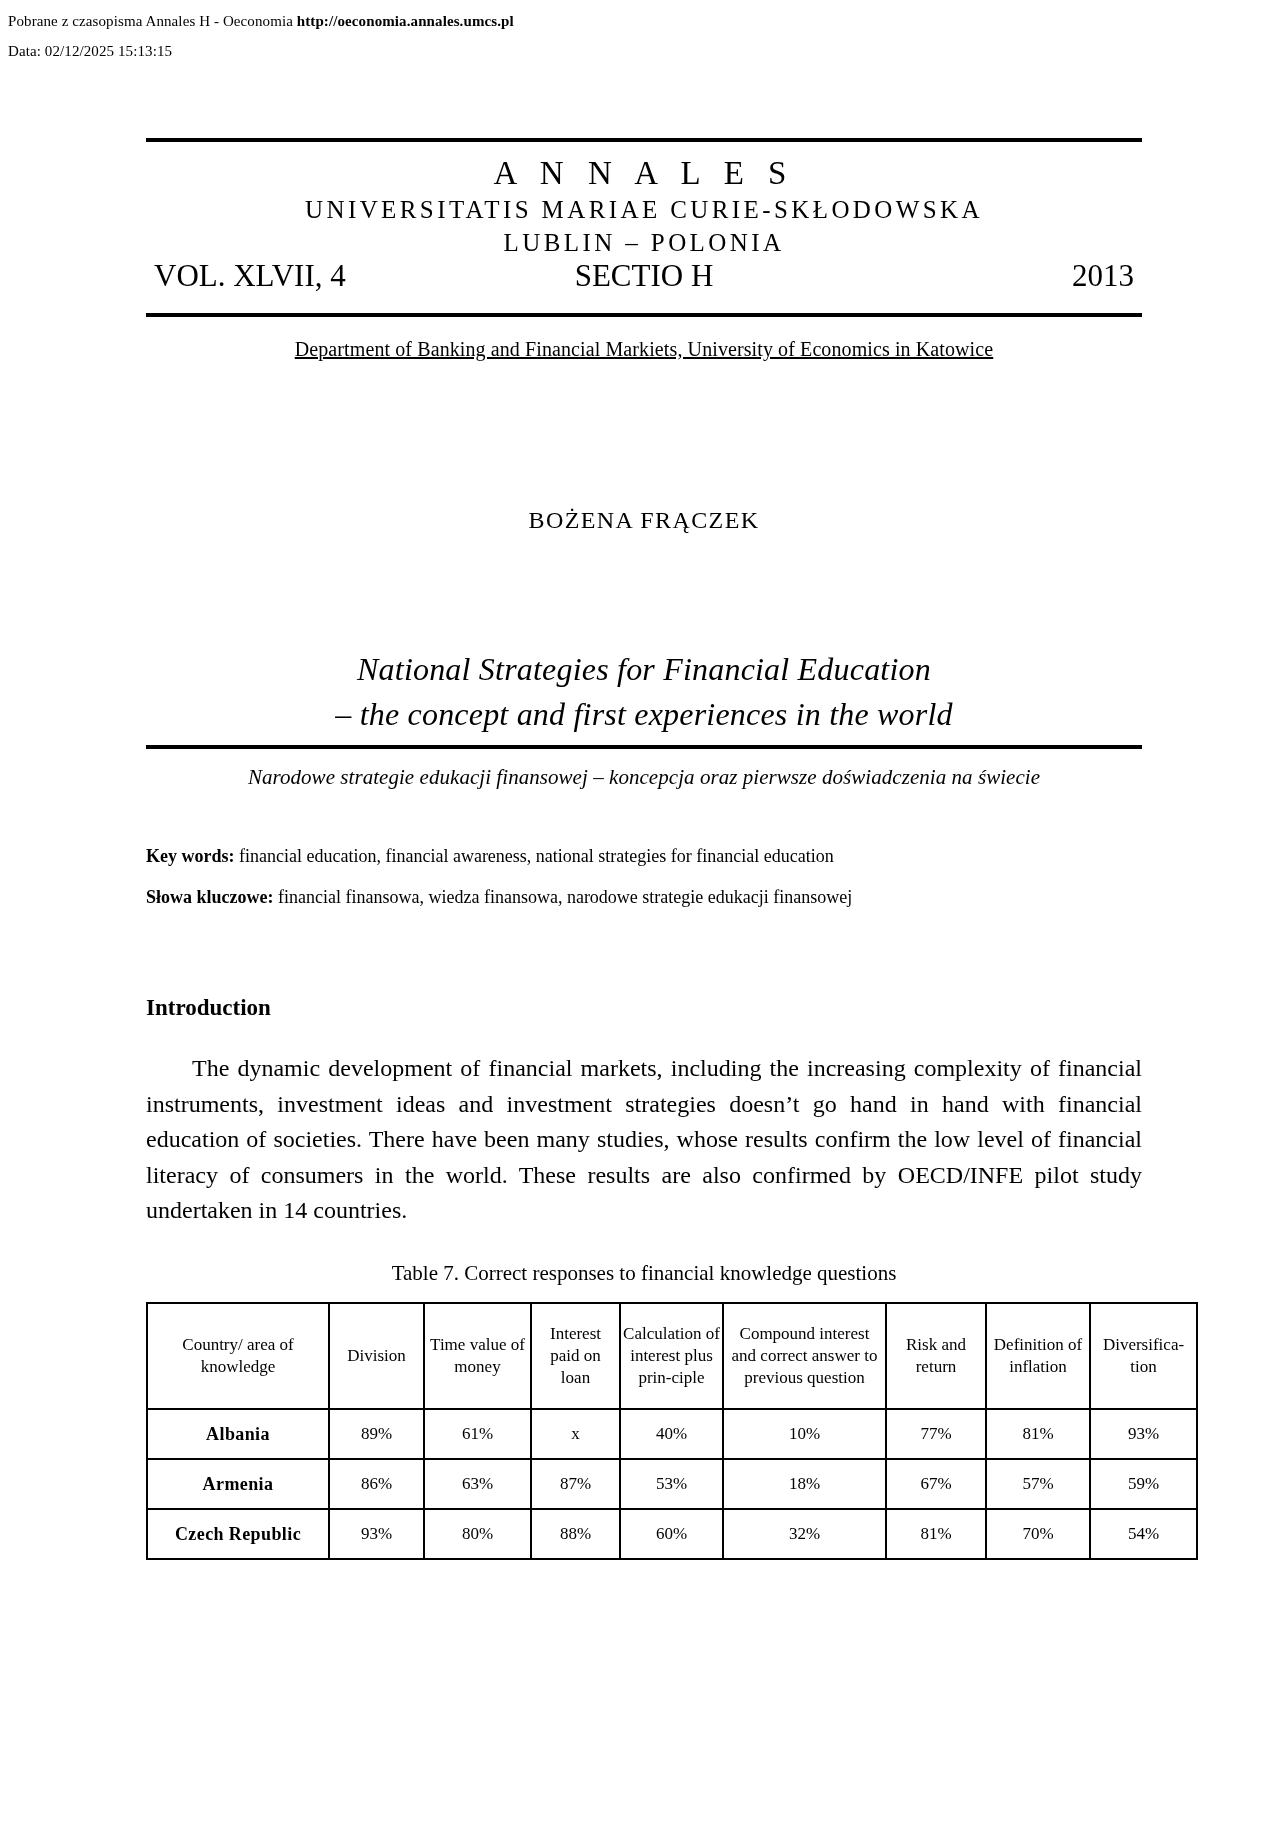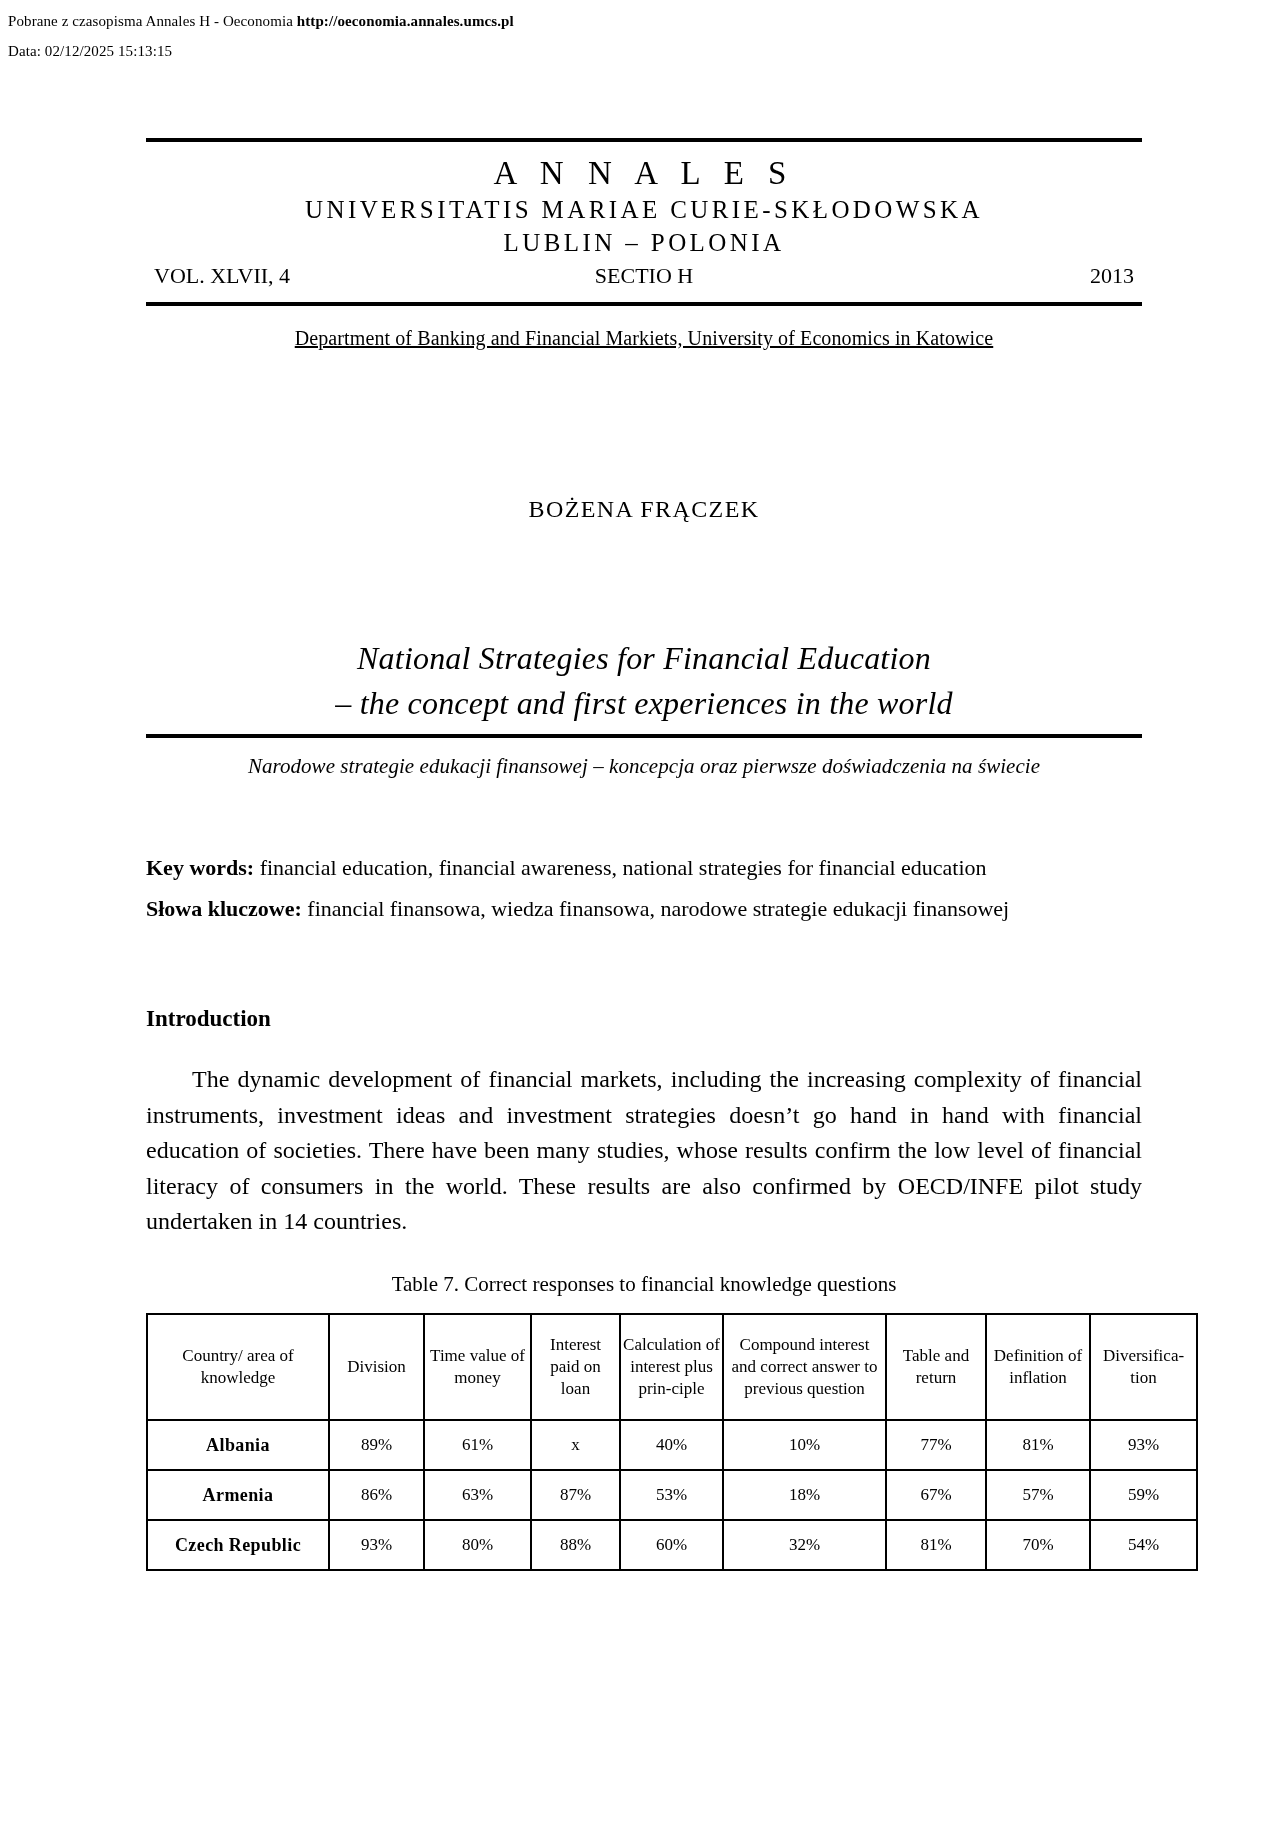--- a/index.html
+++ b/index.html
@@ -58,23 +58,23 @@
   }
   .mh-lublin {
     text-align: center;
     font-size: 25px;
     letter-spacing: 3.4px;
     line-height: 33px;
   }
   .mh-vol {
     display: flex;
     align-items: flex-start;
-    font-size: 22px;
+    font-size: 31px;
     line-height: 34px;
-    padding-bottom: 9px;
+    padding-bottom: 20px;
   }
   .mh-vol .v-left  { width: 32%; text-align: left; padding-left: 8px; }
   .mh-vol .v-mid   { width: 36%; text-align: center; }
   .mh-vol .v-right { width: 32%; text-align: right; padding-right: 8px; }
 
   .affil {
     text-align: center;
     font-size: 20px;
     line-height: 26px;
     margin-top: 19px;
@@ -107,22 +107,22 @@
     text-align: center;
     font-size: 21px;
     line-height: 30px;
     margin-top: 13px;
     letter-spacing: 0.05px;
     font-style: italic;
   }
 
   
   .keywords {
-    margin-top: 66px;
-    font-size: 22px;
+    margin-top: 44px;
+    font-size: 18px;
     line-height: 41px;
   }
   .keywords .kw-label { font-weight: bold; }
 
   
   .section-head {
     margin-top: 75px;
     font-size: 23px;
     font-weight: bold;
     line-height: 30px;
@@ -221,21 +221,21 @@
   <div class="table-caption">Table 7. Correct responses to financial knowledge questions</div>
   <table class="tbl">
     <thead>
       <tr>
         <th class="c0">Country/ area of knowledge</th>
         <th class="c1">Division</th>
         <th class="c2">Time value of money</th>
         <th class="c3">Interest paid on loan</th>
         <th class="c4">Calculation of interest plus prin-ciple</th>
         <th class="c5">Compound interest and correct answer to previous question</th>
-        <th class="c6">Table and return</th>
+        <th class="c6">Risk and return</th>
         <th class="c7">Definition of inflation</th>
         <th class="c8">Diversifica-tion</th>
       </tr>
     </thead>
     <tbody>
       <tr>
         <td class="country">Albania</td>
         <td>89%</td>
         <td>61%</td>
         <td>x</td>

